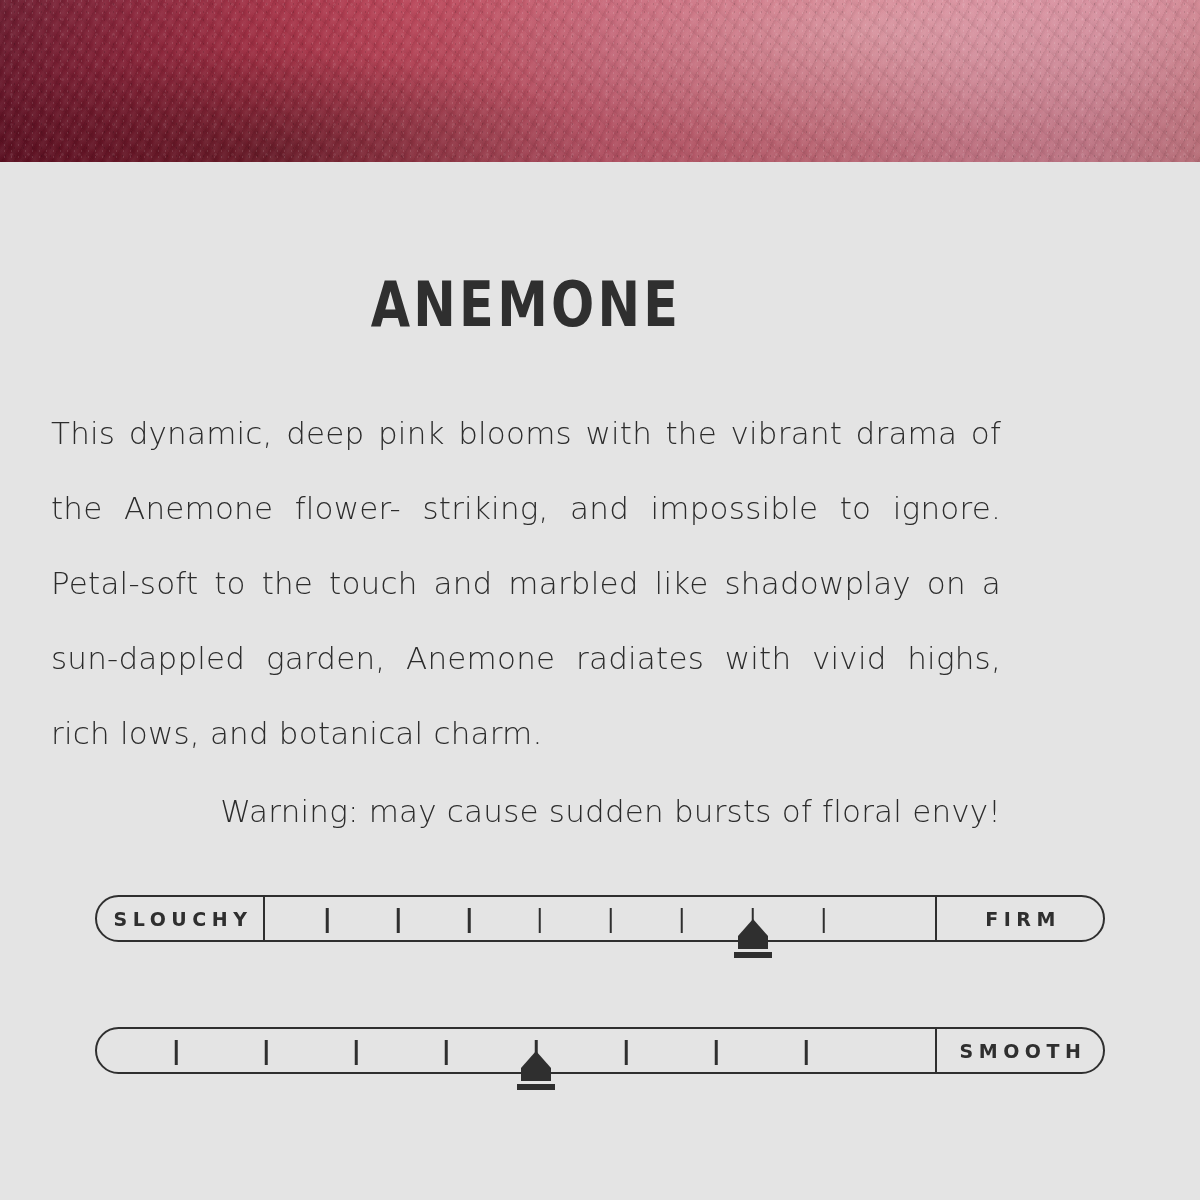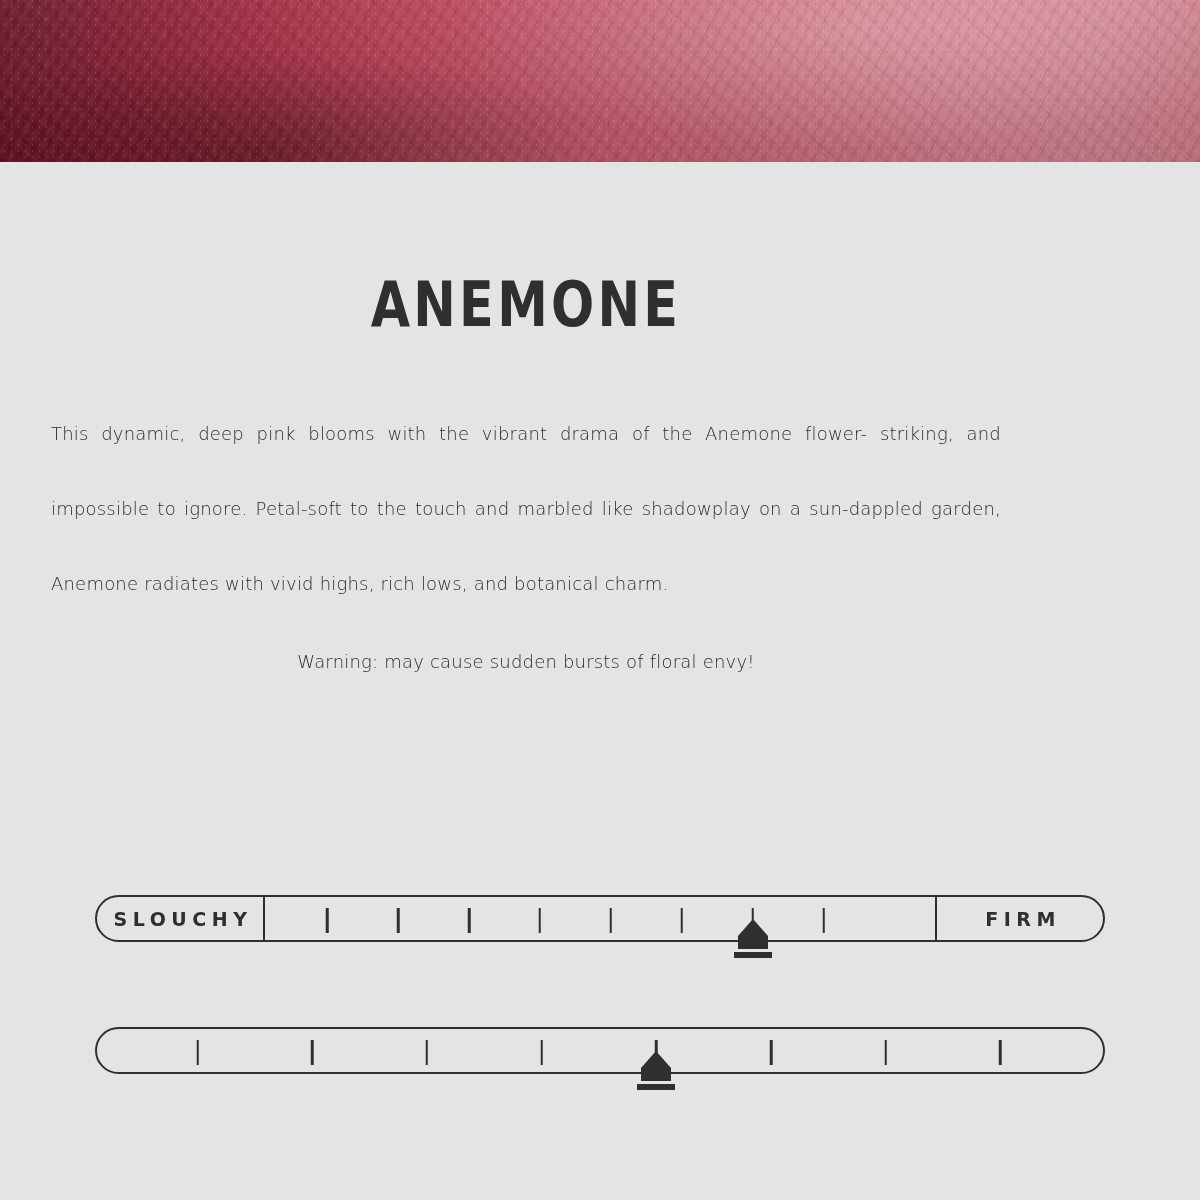--- a/index.html
+++ b/index.html
@@ -86,33 +86,33 @@
     color: #2f2f2f;
     transform: scaleX(0.82);
     line-height: 1;
   }
 
   .desc {
     width: 950px;
     margin: 0 auto;
     padding-top: 60px;
     color: #2c2c2c;
-    font-size: 18px;
+    font-size: 31px;
     line-height: 75px;
     text-align: justify;
     text-justify: inter-word;
     font-family: "DejaVu Sans", sans-serif;
     font-weight: 300;
     letter-spacing: 0.2px;
   }
   .desc p {
     margin: 0;
   }
   .desc p.warn {
-    text-align: center;
+    text-align: right;
     padding-top: 3px;
   }
 
   
   .sliders {
     position: absolute;
     left: 0;
     top: 895px;
     width: 1200px;
   }
@@ -246,17 +246,18 @@
           <div class="tick" style="left:55.6%"></div>
           <div class="tick" style="left:67%"></div>
           <div class="tick" style="left:78.4%"></div>
           <div class="tick" style="left:89.8%"></div>
           <div class="marker" style="left:55.6%">
             <div class="pin"></div>
             <div class="body"></div>
             <div class="base"></div>
           </div>
         </div>
+        <div class="cap right">SMOOTH</div>
       </div>
     </div>
 
   </div>
 </div>
 
 </body></html>

